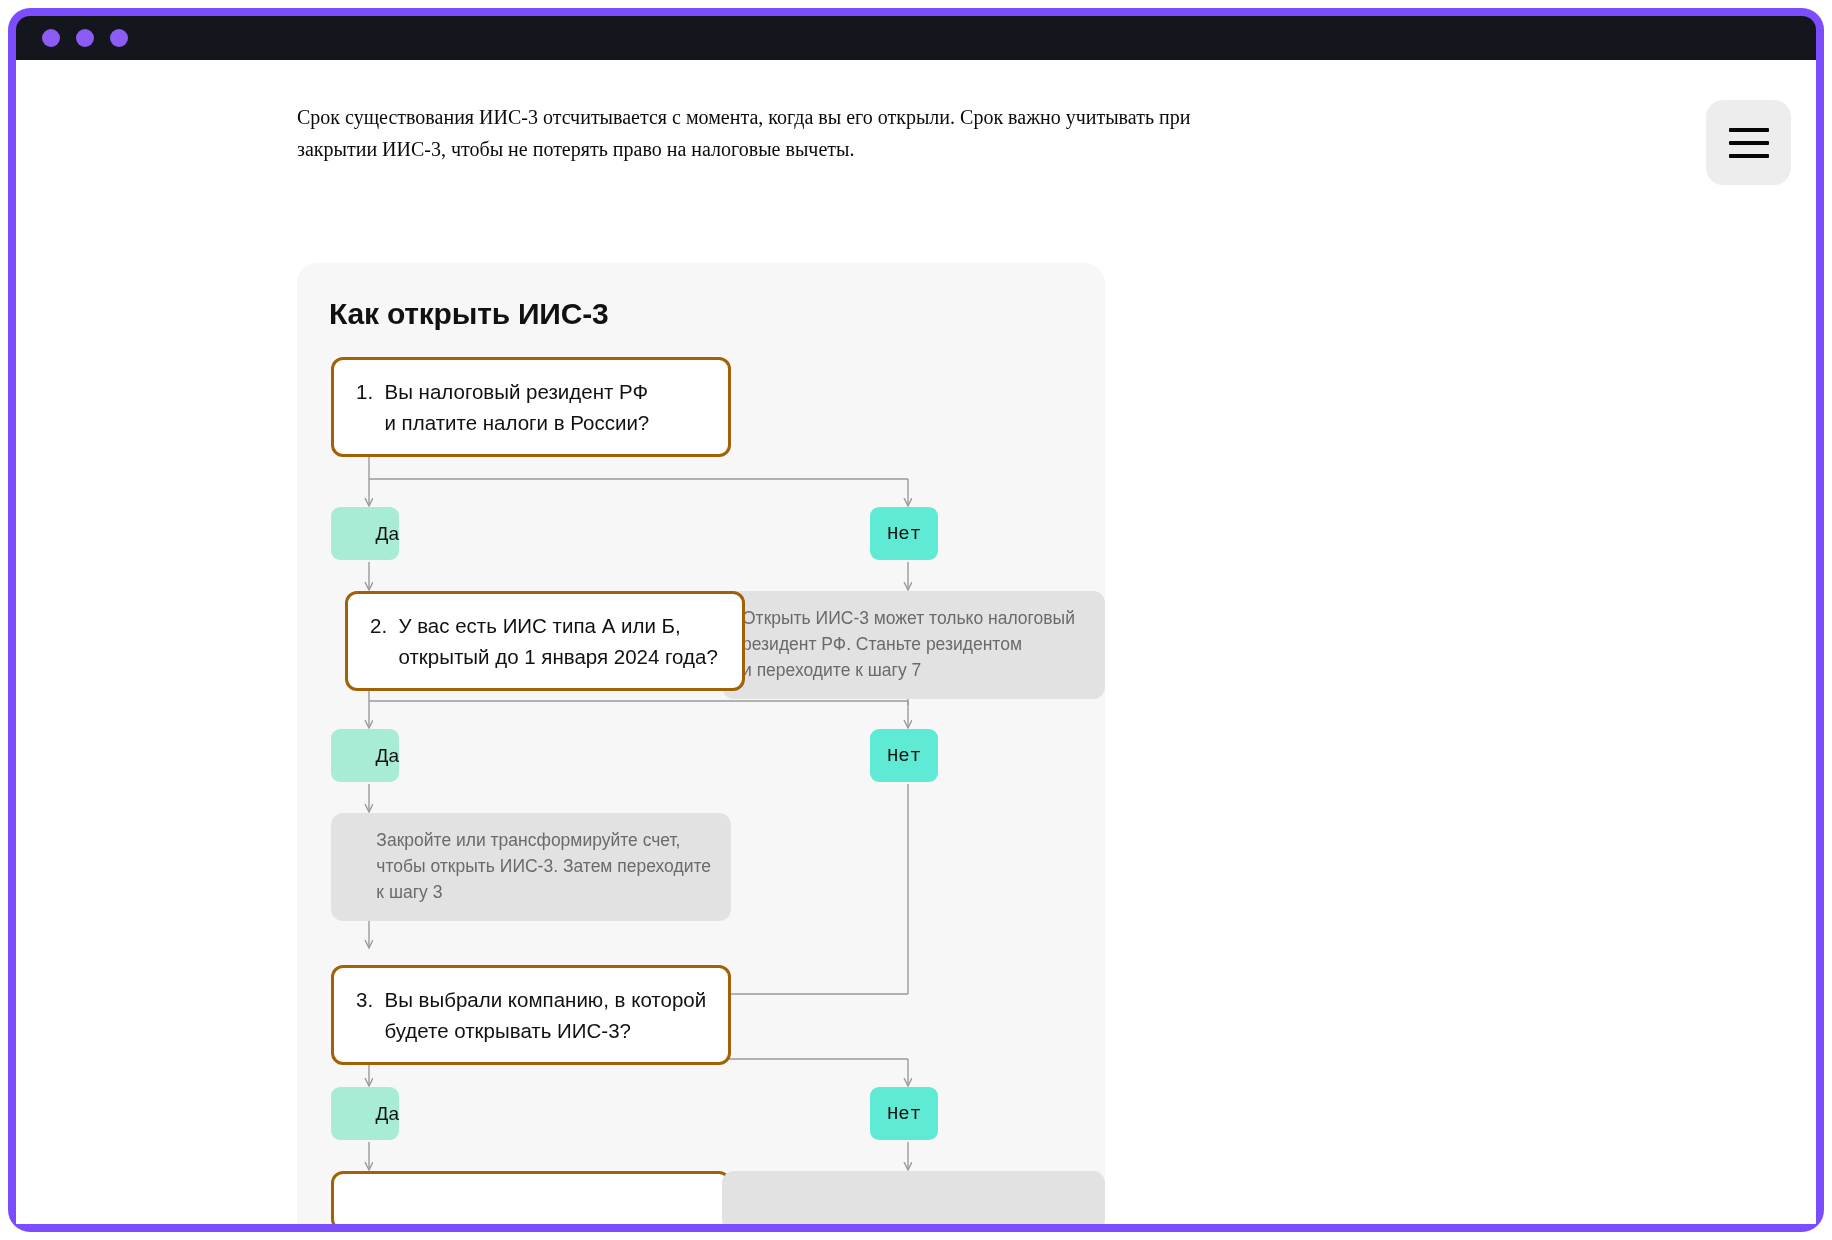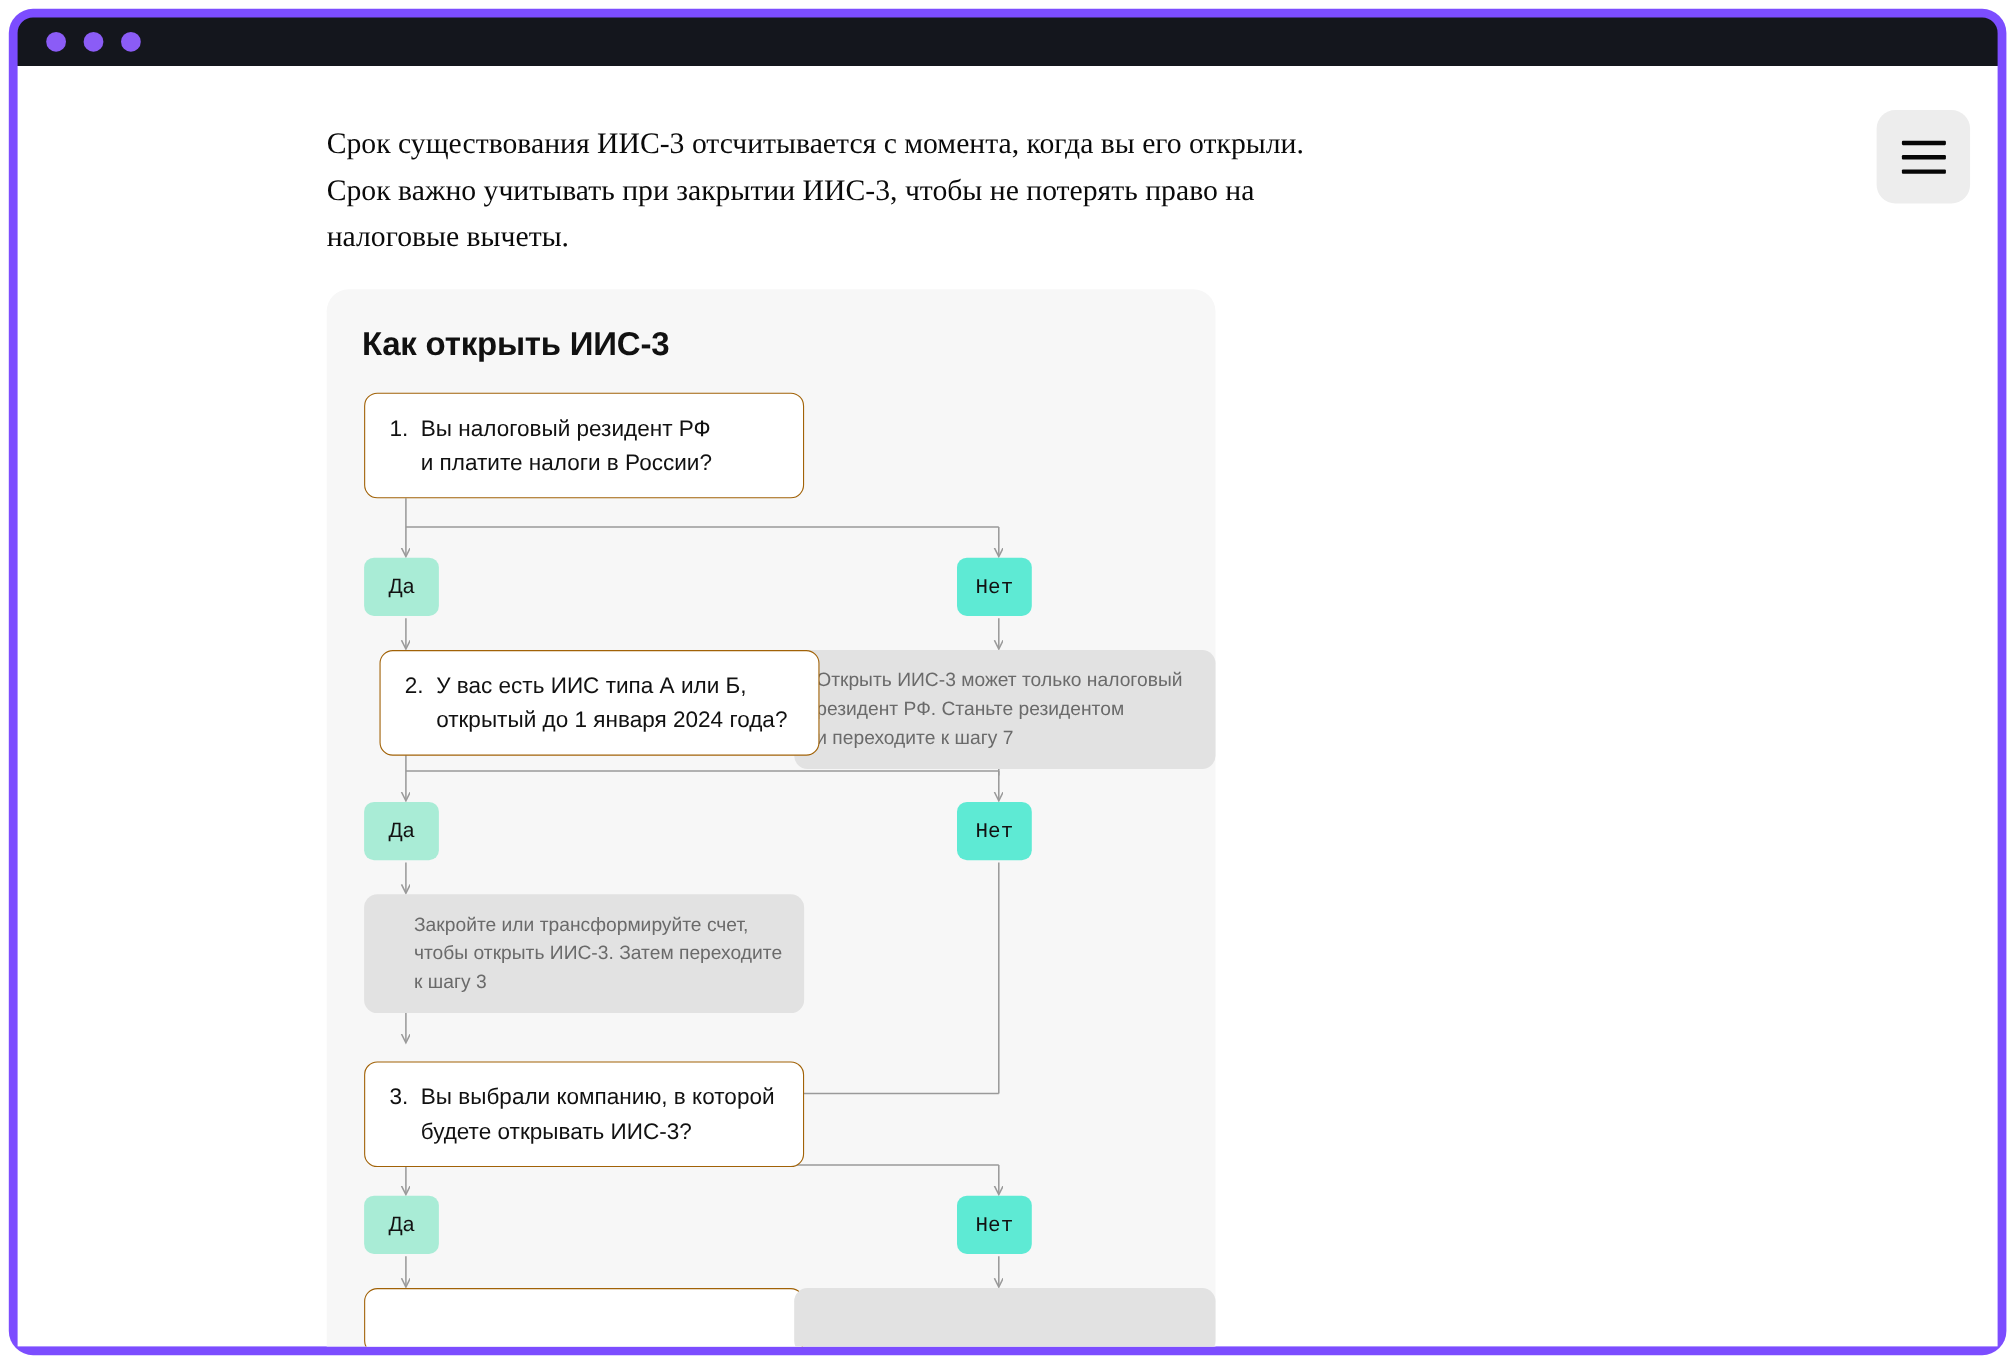--- a/index.html
+++ b/index.html
@@ -47,21 +47,21 @@
     position: absolute;
     left: 0; top: 0; right: 0; bottom: 0;
     overflow: hidden;
   }
 
   .intro {
     position: absolute;
     left: 281px; top: 22px;
     width: 930px;
     font-family: "Liberation Serif", "DejaVu Serif", serif;
-    font-size: 27px;
+    font-size: 20px;
     line-height: 1.58;
     color: #0a0a0a;
   }
 
   .menu-button {
     position: absolute;
     left: 1690px; top: 40px;
     width: 85px; height: 85px;
     background: #ededed;
     border: none;
@@ -114,21 +114,21 @@
   }
 
   .node {
     position: absolute;
     display: flex;
     align-items: center;
   }
 
   .qbox {
     background: #ffffff;
-    border: 1px solid #a16207;
+    border: 3px solid #a16207;
     border-radius: 12px;
     padding: 16px 22px;
     font-size: 20.5px;
     line-height: 1.52;
     color: #111111;
     white-space: pre;
   }
   .notebox {
     background: #e2e2e2;
     border-radius: 12px;
@@ -140,21 +140,21 @@
   }
   .badge {
     border-radius: 9px;
     width: 68px; height: 53px;
     display: flex;
     align-items: center;
     justify-content: center;
     font-size: 19px;
     color: #121212;
   }
-  .badge.yes { background: #a9ecd6; }
+  .badge.yes { background: #a9ecd6; justify-content: flex-end; }
   .badge.no  { background: #5eead4; font-family: Liberation Mono, monospace; }
 </style>
 </head>
 <body>
 
 <div class="browser-frame">
 
   <div class="titlebar">
     <span class="dot"></span>
     <span class="dot"></span>

